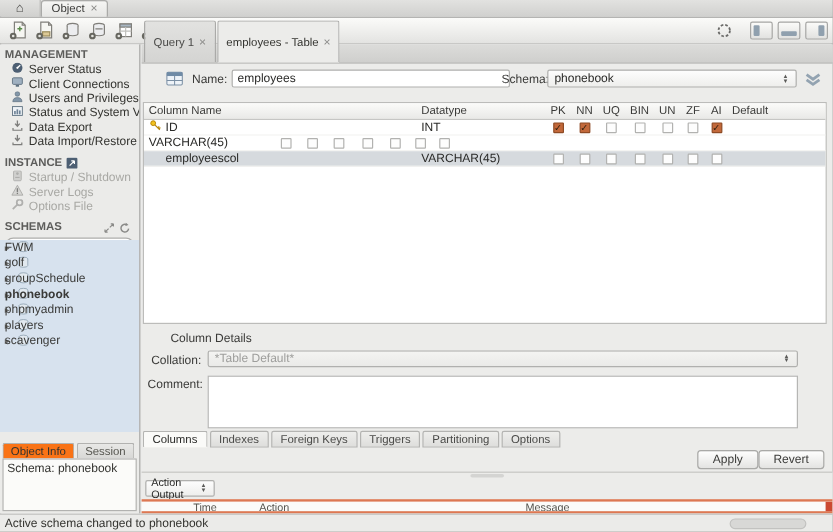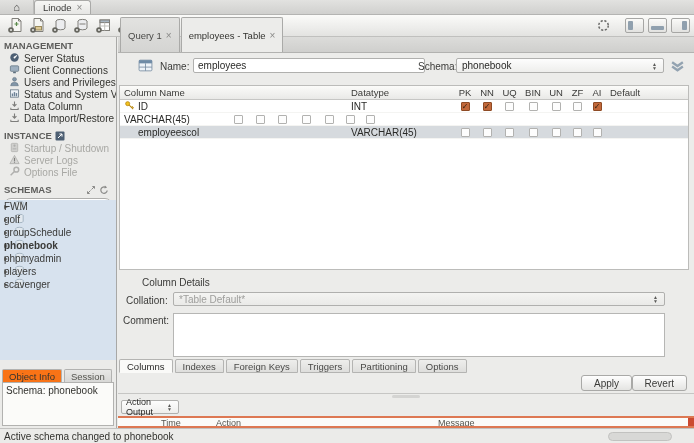--- a/index.html
+++ b/index.html
@@ -137,21 +137,21 @@
 </head>
 <body>
 
 <div class="app">
 
   <div class="wtabs">
     <div class="home-tab">
       <span>⌂</span>
     </div>
     <div class="conn-tab">
-      <span>Linode</span>
+      <span>Object</span>
       <span class="tab-close">×</span>
     </div>
   </div>
 
   <div class="toolbar">
     <span id="toolbar-icons" style="display:flex;">
         <button class="tbtn">
           <svg viewBox="0 0 17 17">
             <path d="M5 1.5 H11.5 L14 4 V14.5 H5 Z" fill="#f6f6f2" stroke="#807f7a"></path>
             <path d="M11.5 1.5 V4 H14" fill="none" stroke="#807f7a"></path>
@@ -299,21 +299,21 @@
               <rect x="5.2" y="4.5" width="1.5" height="4.5" fill="#6d8296"></rect>
               <rect x="7.4" y="5.5" width="1.5" height="3.5" fill="#6d8296"></rect>
             </svg></span>
           <span>Status and System Variables</span>
         </div>
         <div class="side-item">
           <span><svg viewBox="0 0 12 12">
               <path d="M6 1.5 V6.2 M3.9 4.4 L6 6.8 L8.1 4.4" stroke="#7d7d7b" stroke-width="1.2" fill="none"></path>
               <path d="M2 8.4 V10.4 H10 V8.4" stroke="#7d7d7b" stroke-width="1.1" fill="none"></path>
             </svg></span>
-          <span>Data Column</span>
+          <span>Data Export</span>
         </div>
         <div class="side-item">
           <span><svg viewBox="0 0 12 12">
               <path d="M6 1.5 V6.2 M3.9 4.4 L6 6.8 L8.1 4.4" stroke="#7d7d7b" stroke-width="1.2" fill="none"></path>
               <path d="M2 8.4 V10.4 H10 V8.4" stroke="#7d7d7b" stroke-width="1.1" fill="none"></path>
             </svg></span>
           <span>Data Import/Restore</span>
         </div>
       </div>
     <div class="sec-title" style="margin-top:3px;">

